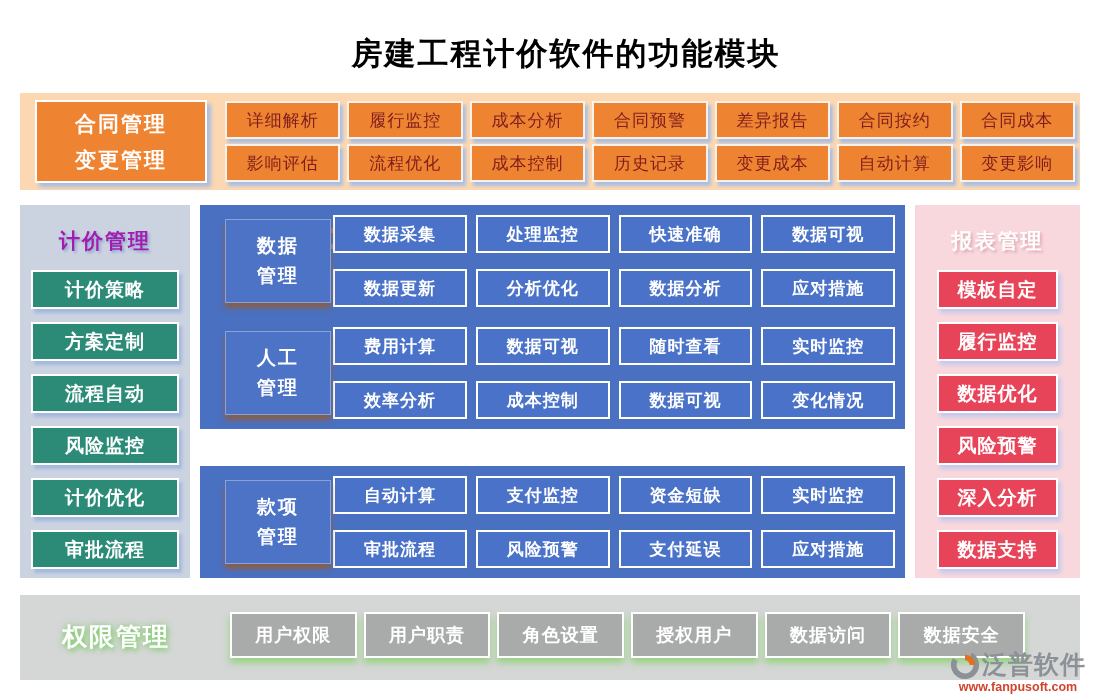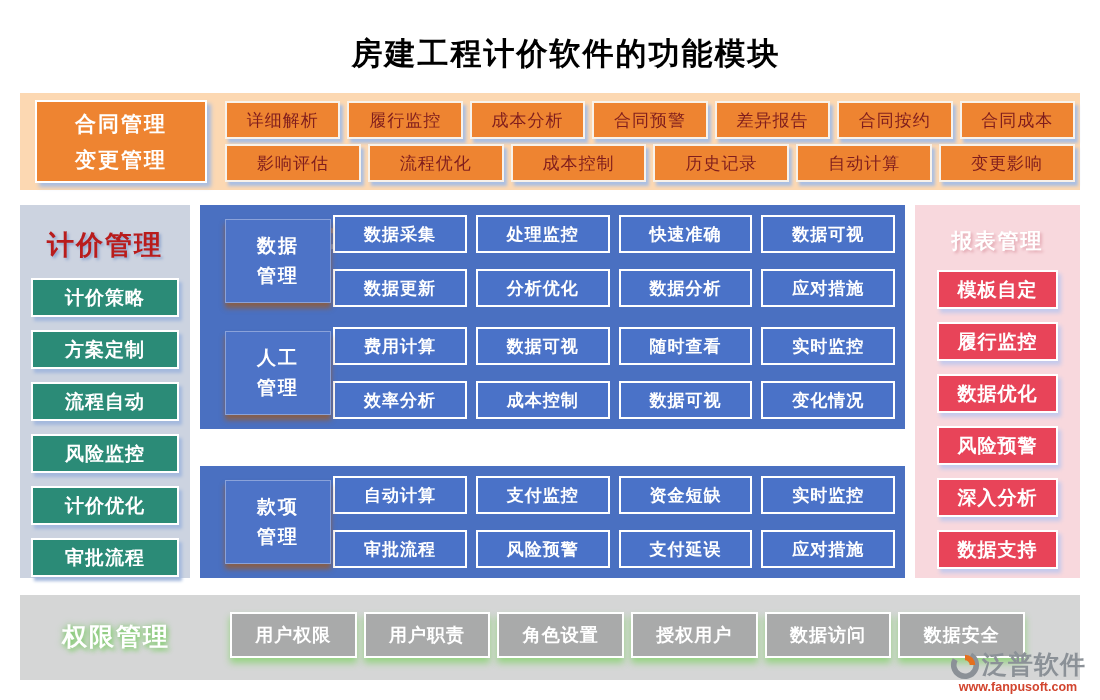--- a/index.html
+++ b/index.html
@@ -17,21 +17,21 @@
                     display:flex; flex-direction:column; justify-content:center; align-items:center; line-height:1.7; }
   .contract-grid { position:absolute; left:205px; top:8px; width:850px; height:81px;
                    display:flex; flex-direction:column; justify-content:space-between; }
   .c-row { display:flex; gap:7px; height:38px; }
   .btn-orange { flex:1; background:#ee8431; border:2px solid #f8f2ea; box-shadow:3px 4px 3px #abbfe2;
                 color:#7f1d1d; font-weight:normal; font-size:17px; letter-spacing:1px; white-space:nowrap;
                 display:flex; align-items:center; justify-content:center; }
 
   
   .sidebar-left { position:absolute; left:20px; top:205px; width:170px; height:373px; background:#ccd3e0; }
-  .side-hd-left { margin-top:22px; text-align:center; color:#b91c1c; font-weight:bold; font-size:27px;
+  .side-hd-left { margin-top:22px; text-align:center; color:#a21caf; font-weight:bold; font-size:21px;
                   letter-spacing:2px; text-shadow:2px 2px 3px #8fa6cf; }
   .side-items { margin-top:15px; display:flex; flex-direction:column; align-items:center; gap:13px; }
   .btn-green { width:148px; height:39px; background:#2b8b77; border:2px solid #fff; box-shadow:3px 4px 3px #a4b9dd;
                color:#fff; font-weight:bold; font-size:19px; letter-spacing:1px; white-space:nowrap;
                display:flex; align-items:center; justify-content:center; }
 
   
   .module { position:absolute; left:200px; width:705px; height:112px; background:#4a70c1; }
   .module-label { position:absolute; left:25px; top:14px; width:106px; height:84px; z-index:2;
                   background:#4d73c7; border:1px solid #8aa2da; box-shadow:0 5px 5px rgba(146,92,54,.85);
@@ -88,20 +88,21 @@
         <div class="btn-orange">合同预警</div>
         <div class="btn-orange">差异报告</div>
         <div class="btn-orange">合同按约</div>
         <div class="btn-orange">合同成本</div>
       </div>
       <div class="c-row">
         <div class="btn-orange">影响评估</div>
         <div class="btn-orange">流程优化</div>
         <div class="btn-orange">成本控制</div>
         <div class="btn-orange">历史记录</div>
+        <div class="btn-orange">变更成本</div>
         <div class="btn-orange">自动计算</div>
         <div class="btn-orange">变更影响</div>
       </div>
     </div>
   </div>
 
   <div class="sidebar-left">
     <div class="side-hd-left">计价管理</div>
     <div class="side-items">
       <div class="btn-green">计价策略</div>

